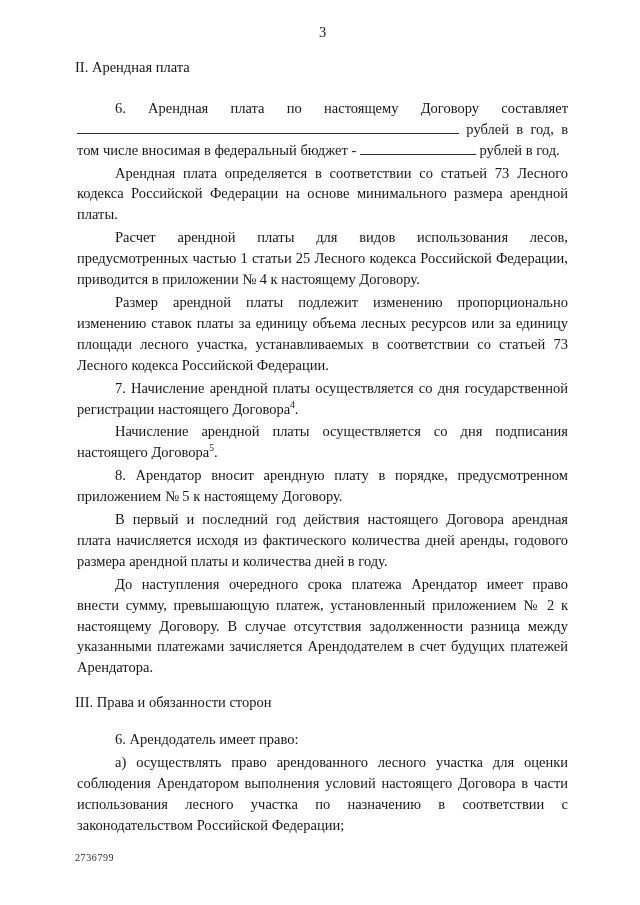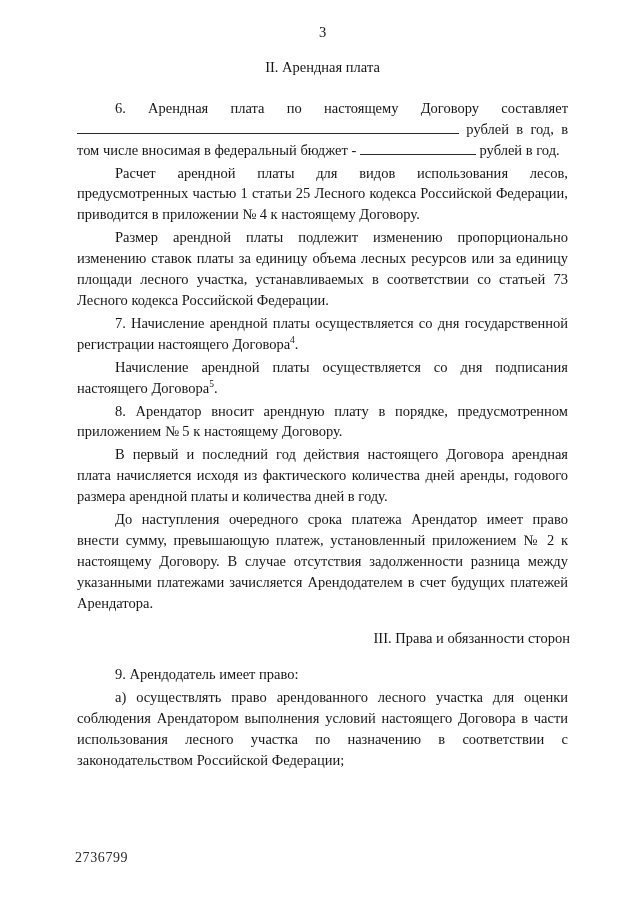--- a/index.html
+++ b/index.html
@@ -19,25 +19,25 @@
     line-height: 20.9px;
     box-sizing: border-box;
     padding: 22px 70px 0 75px;
     overflow: hidden;
   }
   .page-number {
     text-align: center;
     margin: 0 0 14px 0;
   }
   .heading {
-    text-align: center;
+    text-align: left;
     margin: 8px 0 20px 0;
   }
   .heading-3 {
-    text-align: right;
+    text-align: left;
     margin: 14px 0 16px 0;
   }
   .para {
     margin: 2px;
     text-align: justify;
     text-indent: 38px;
   }
   .blank {
     display: inline-block;
     height: 13px;
@@ -48,21 +48,21 @@
   .blank-short { width: 116px; }
   sup.fn {
     font-size: 9.5px;
     line-height: 0;
     vertical-align: super;
   }
   .stamp {
     position: absolute;
     left: 75px;
     bottom: 36px;
-    font-size: 14px;
+    font-size: 10px;
     letter-spacing: 0.6px;
     color: #2a2a2a;
   }
 </style>
 </head>
 <body>
 
 <div class="page">
 
   <div class="page-number">3</div>
@@ -70,37 +70,38 @@
   <div class="heading">II. Арендная плата</div>
 
   <p class="para">
     <span>6. Арендная плата по настоящему Договору составляет</span>
     <span class="blank blank-long"></span>
     <span>рублей в год, в том числе вносимая в федеральный бюджет -</span>
     <span class="blank blank-short"></span>
     <span>рублей в год.</span>
   </p>
 
+  <p class="para">Арендная плата определяется в соответствии со статьей 73 Лесного кодекса Российской Федерации на основе минимального размера арендной платы.</p>
 
   <p class="para">Расчет арендной платы для видов использования лесов, предусмотренных частью 1 статьи 25 Лесного кодекса Российской Федерации, приводится в приложении № 4 к настоящему Договору.</p>
 
   <p class="para">Размер арендной платы подлежит изменению пропорционально изменению ставок платы за единицу объема лесных ресурсов или за единицу площади лесного участка, устанавливаемых в соответствии со статьей 73 Лесного кодекса Российской Федерации.</p>
 
   <p class="para"><span>7. Начисление арендной платы осуществляется со дня государственной регистрации настоящего Договора</span><sup class="fn">4</sup><span>.</span></p>
 
   <p class="para"><span>Начисление арендной платы осуществляется со дня подписания настоящего Договора</span><sup class="fn">5</sup><span>.</span></p>
 
   <p class="para">8. Арендатор вносит арендную плату в порядке, предусмотренном приложением № 5 к настоящему Договору.</p>
 
   <p class="para">В первый и последний год действия настоящего Договора арендная плата начисляется исходя из фактического количества дней аренды, годового размера арендной платы и количества дней в году.</p>
 
   <p class="para">До наступления очередного срока платежа Арендатор имеет право внести сумму, превышающую платеж, установленный приложением № 2 к настоящему Договору. В случае отсутствия задолженности разница между указанными платежами зачисляется Арендодателем в счет будущих платежей Арендатора.</p>
 
   <div class="heading heading-3">III. Права и обязанности сторон</div>
 
-  <p class="para">9. Арендодатель имеет право:</p>
+  <p class="para">6. Арендодатель имеет право:</p>
 
   <p class="para">а) осуществлять право арендованного лесного участка для оценки соблюдения Арендатором выполнения условий настоящего Договора в части использования лесного участка по назначению в соответствии с законодательством Российской Федерации;</p>
 
 
   <div class="stamp">2736799</div>
 
 </div>
 
 </body></html>

